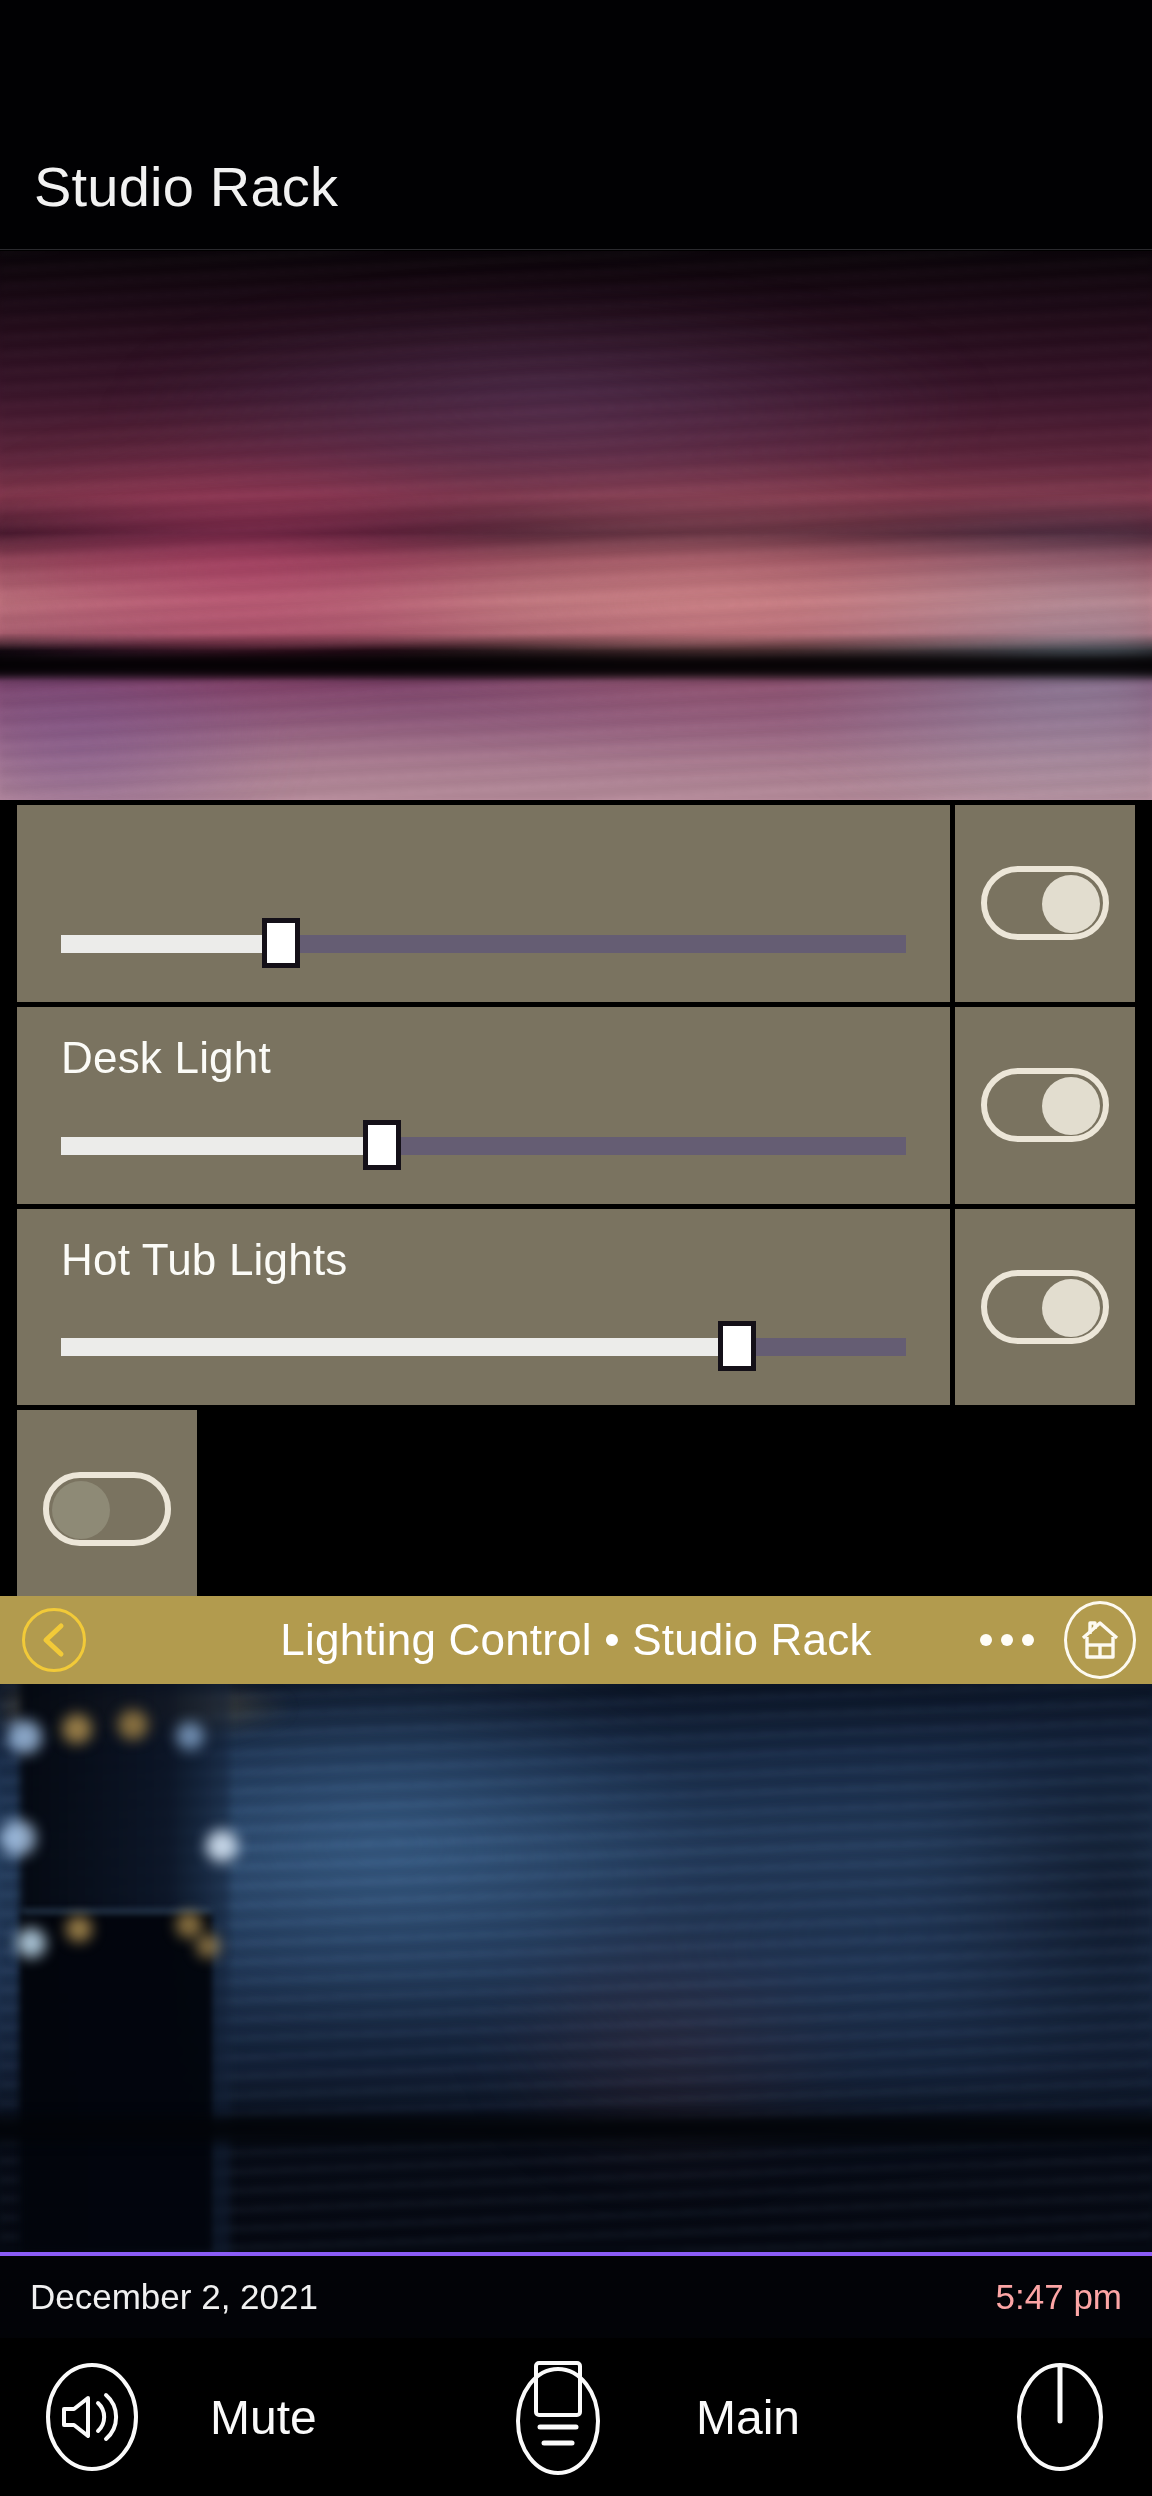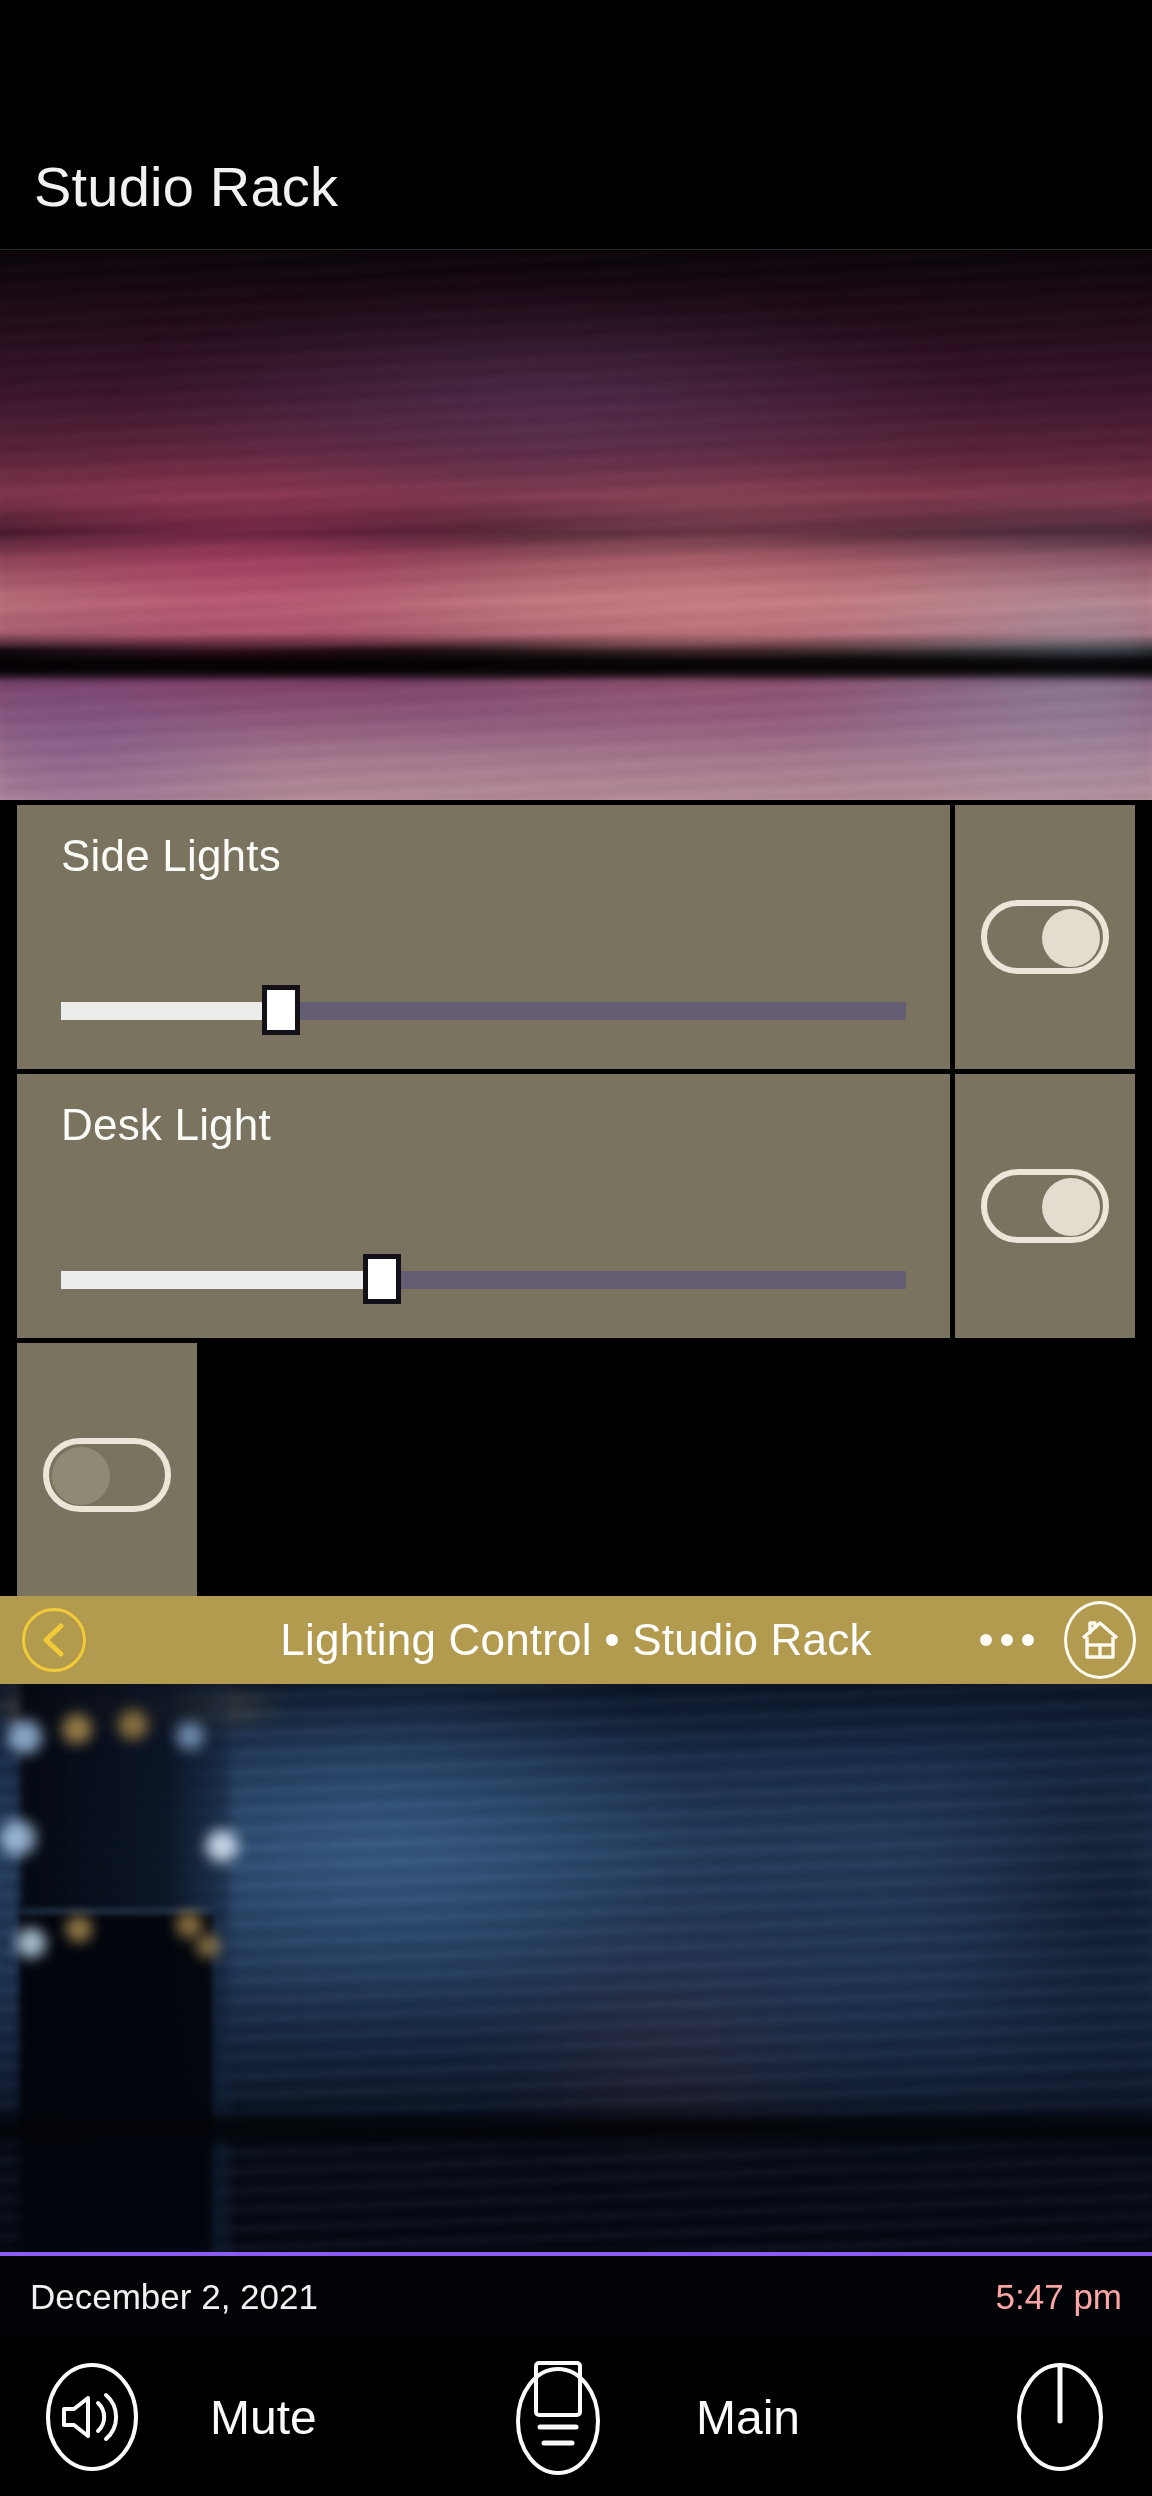--- a/index.html
+++ b/index.html
@@ -333,21 +333,20 @@
     <div class="layerA"></div>
     <div class="layerB"></div>
     <div class="slats"></div>
     <div class="darkband"></div>
   </div>
 
   <div class="panel">
 
     <div class="light-row">
       <div class="row-main">
-        <div class="row-label">Side Lights</div>
         <div class="slider">
           <div class="track-off"></div>
           <div class="track-on" id="s0-fill" style="width: 26%;"></div>
           <div class="thumb" id="s0-thumb" style="left: 26%;"></div>
         </div>
       </div>
       <div class="row-toggle">
         <div class="switch on" id="t0">
           <div class="knob"></div>
         </div>
@@ -363,20 +362,35 @@
           <div class="thumb" id="s1-thumb" style="left: 38%;"></div>
         </div>
       </div>
       <div class="row-toggle">
         <div class="switch on" id="t1">
           <div class="knob"></div>
         </div>
       </div>
     </div>
 
+    <div class="light-row">
+      <div class="row-main">
+        <div class="row-label">Hot Tub Lights</div>
+        <div class="slider">
+          <div class="track-off"></div>
+          <div class="track-on" id="s2-fill" style="width: 80%;"></div>
+          <div class="thumb" id="s2-thumb" style="left: 80%;"></div>
+        </div>
+      </div>
+      <div class="row-toggle">
+        <div class="switch on" id="t2">
+          <div class="knob"></div>
+        </div>
+      </div>
+    </div>
 
     <div class="light-row">
       <div class="row-toggle">
         <div class="switch off" id="t3">
           <div class="knob"></div>
         </div>
       </div>
     </div>
 
   </div>

